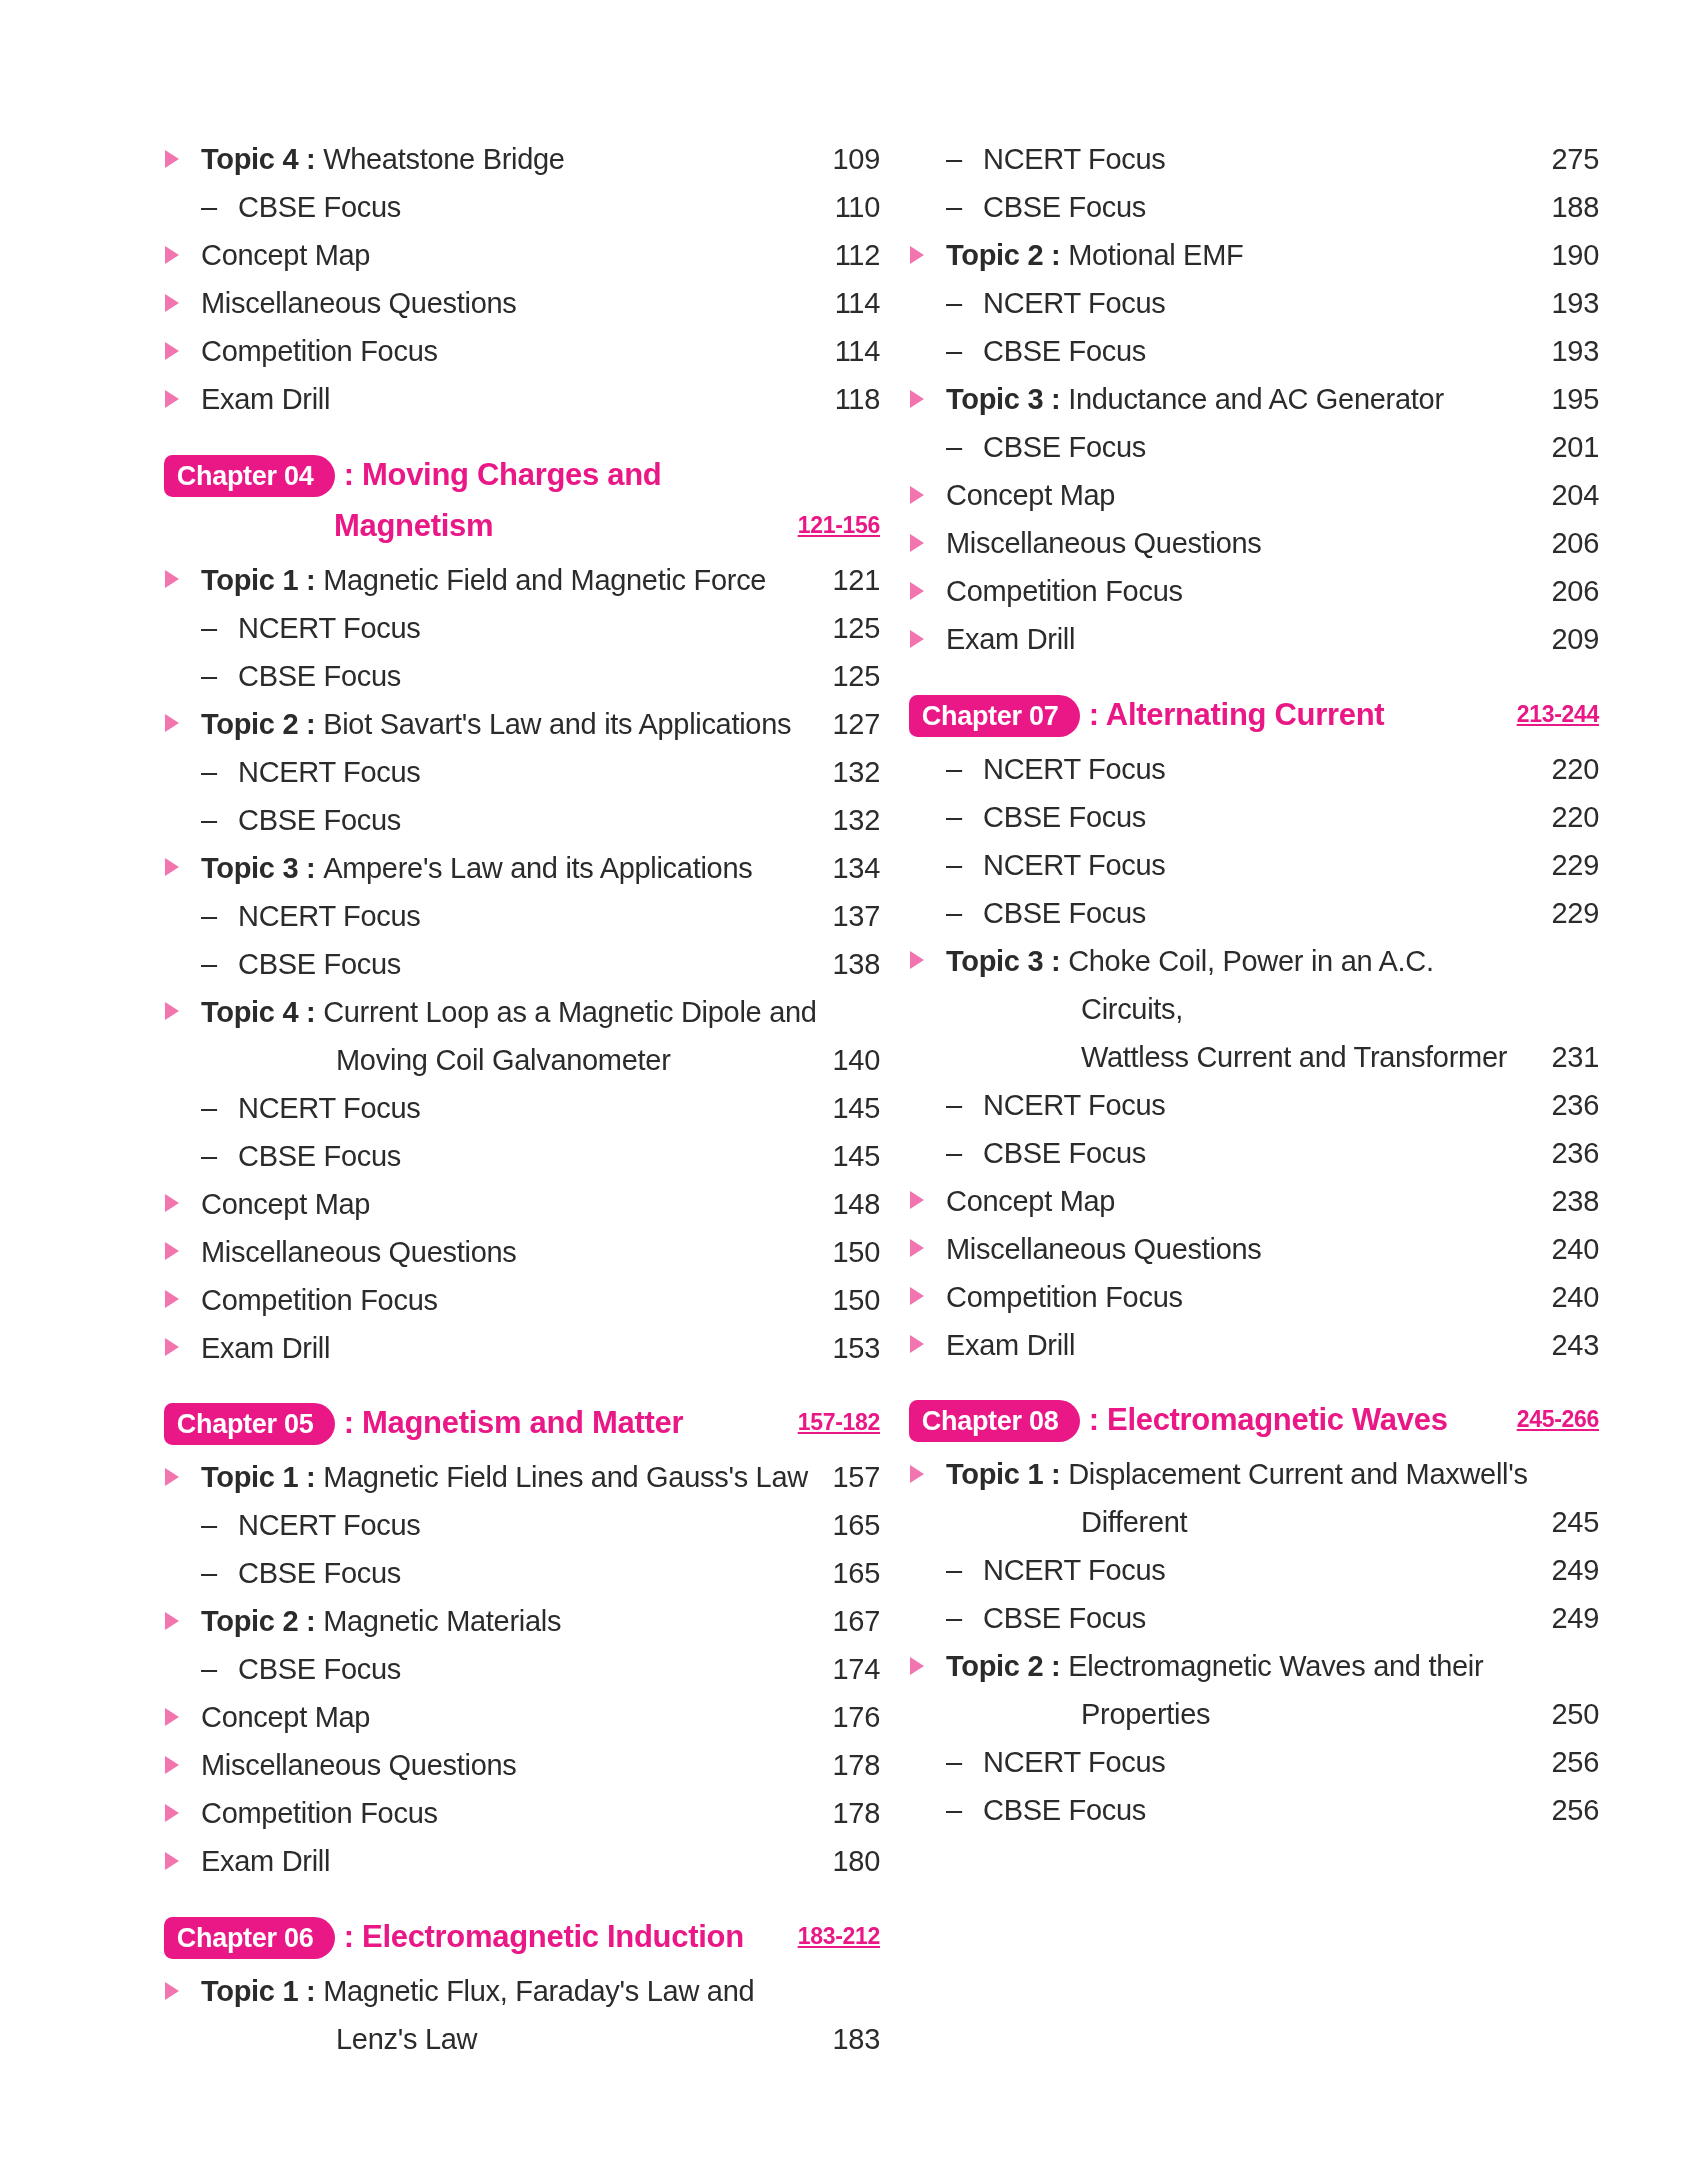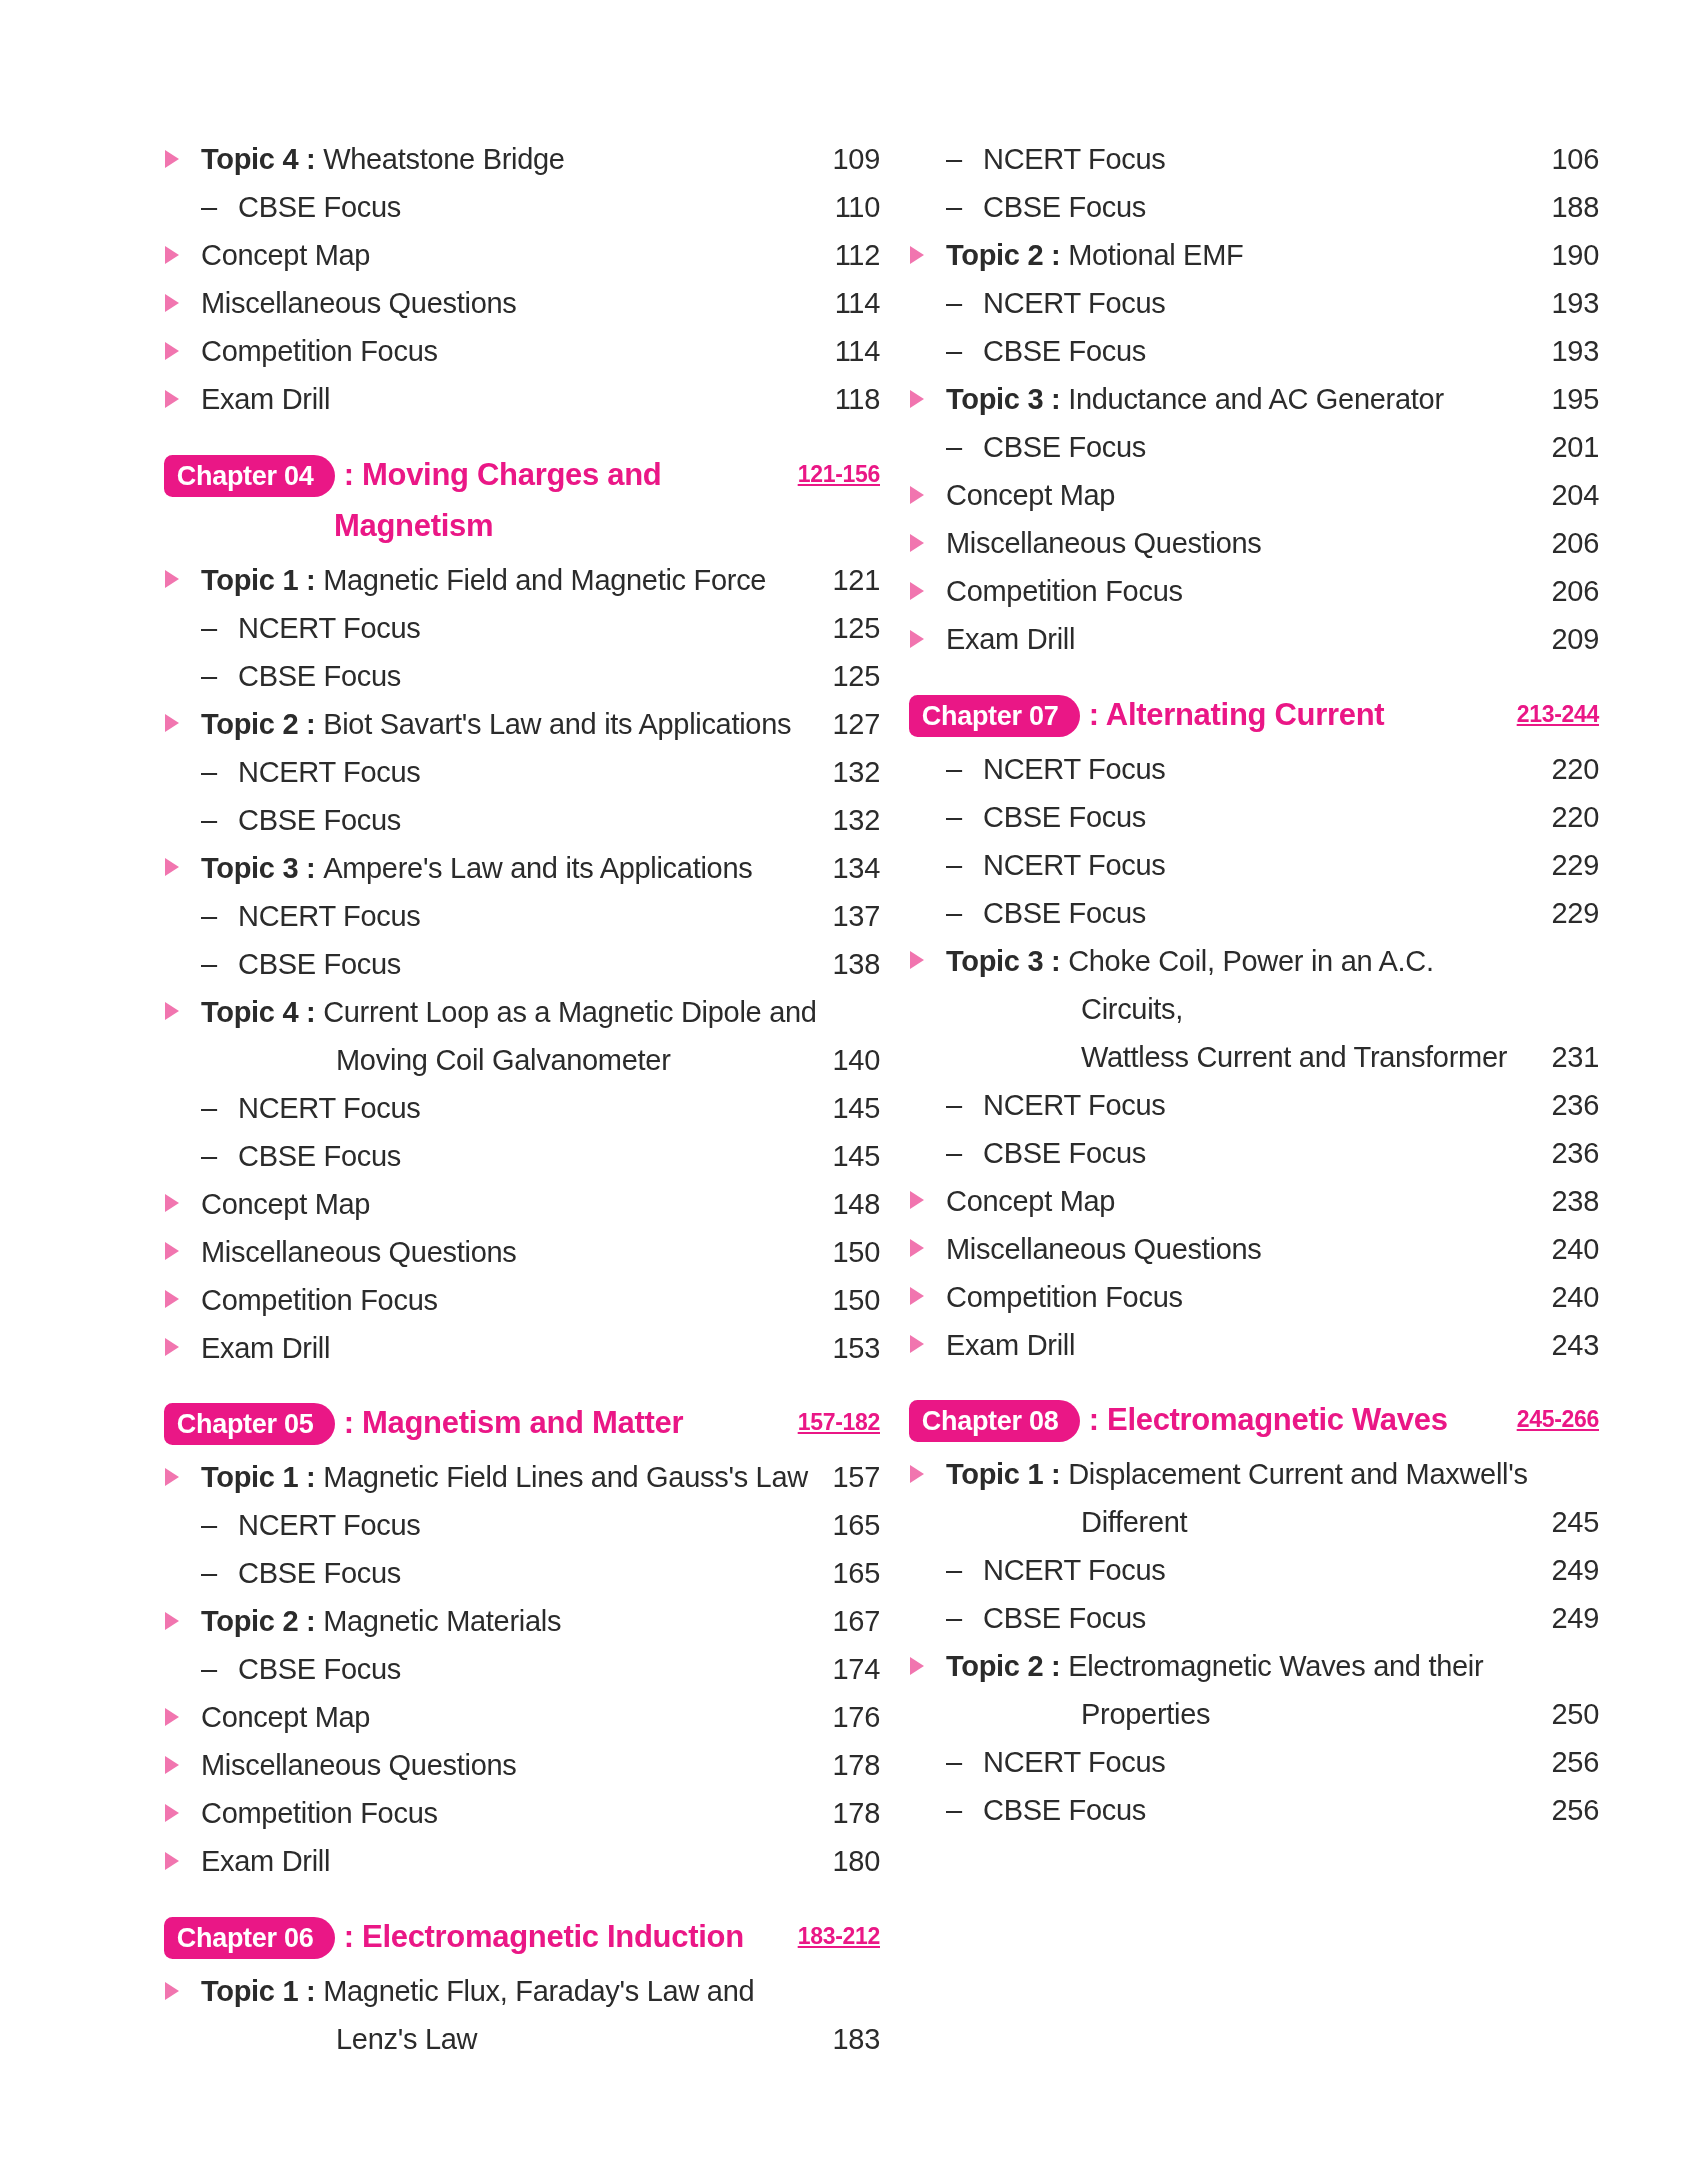--- a/index.html
+++ b/index.html
@@ -48,21 +48,21 @@
   .topic-txt{ padding-left:135px; text-indent:-135px; }
   .dash{ display:inline-block; width:37px; }
   .pg{
     flex:0 0 auto;
     line-height:48px; margin-left:8.5px; min-width:53px;
     text-align:right; letter-spacing:-0.3px;
   }
 
   
   .ch-row{
-    display:flex; 
+    display:flex; align-items:flex-end;
     margin:25.6px 0 5.1px;
   }
   .ch-txt{
     flex:1 1 auto;
     font-size:31px; line-height:51px; font-weight:700;
     color:var(--accent);
     padding-left:170px; text-indent:-170px;
     letter-spacing:-0.3px;
   }
   .badge{
@@ -244,21 +244,21 @@
       </div>
       <div class="row">
         <span class="tri"></span>
         <div class="txt topic-txt"><span class="lbl">Topic 1</span><span class="sep"> : </span><span>Magnetic Flux, Faraday's Law and</span><br><span>Lenz's Law</span></div>
         <span class="pg">183</span>
       </div>
     </div>
   <div class="col col-right" id="col-right">
       <div class="row">
         <div class="txt"><span class="dash">–</span><span>NCERT Focus</span></div>
-        <span class="pg">106</span>
+        <span class="pg">275</span>
       </div>
       <div class="row">
         <div class="txt"><span class="dash">–</span><span>CBSE Focus</span></div>
         <span class="pg">188</span>
       </div>
       <div class="row">
         <span class="tri"></span>
         <div class="txt topic-txt"><span class="lbl">Topic 2</span><span class="sep"> : </span><span>Motional EMF</span></div>
         <span class="pg">190</span>
       </div>

